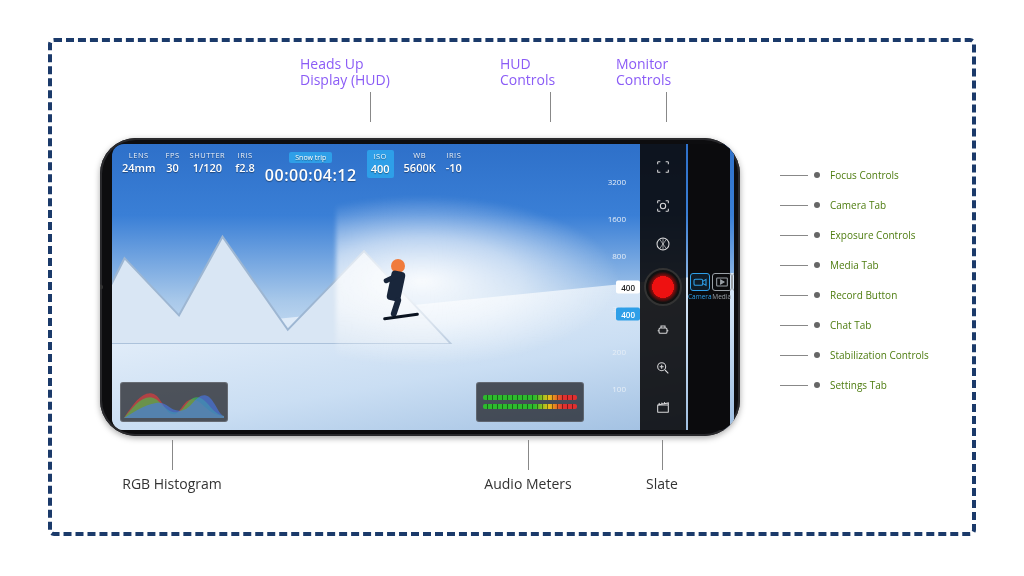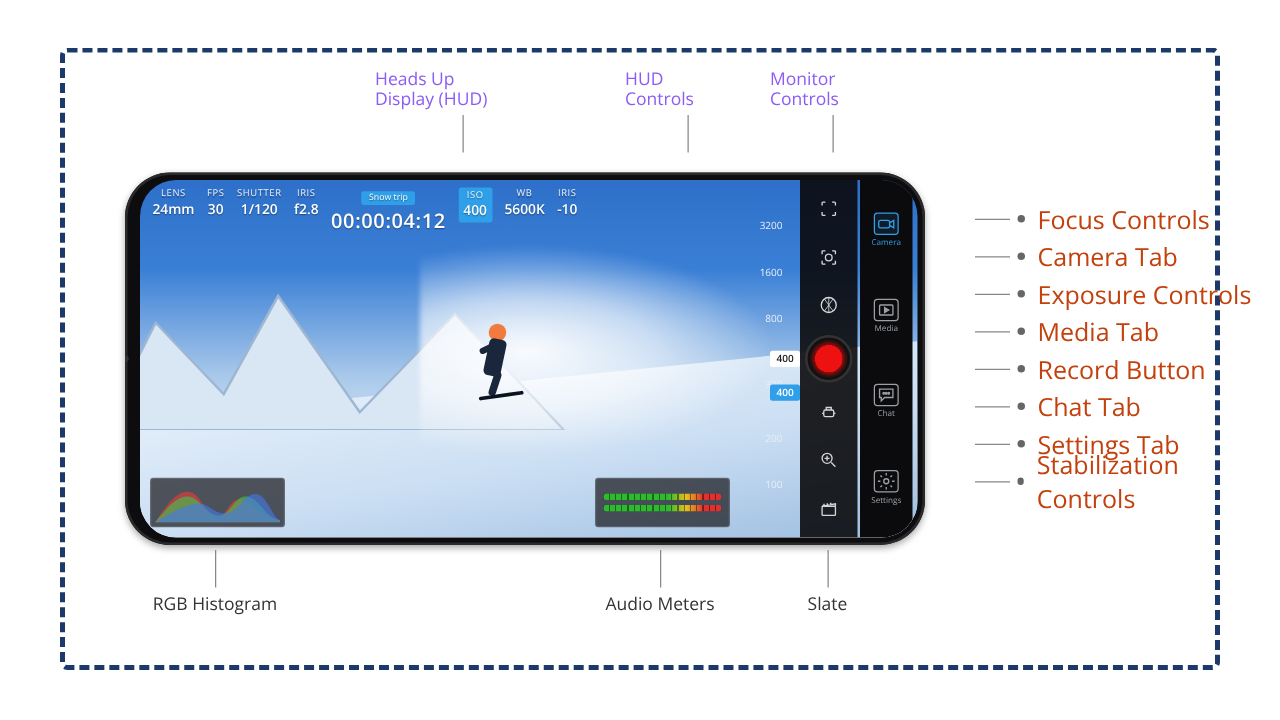--- a/index.html
+++ b/index.html
@@ -38,21 +38,21 @@
     box-shadow: 0 2px 6px rgba(0,0,0,.35), inset 0 0 0 2px #2a2a2d;
     overflow: hidden;
   }
   .phone::before { 
     content:""; position:absolute; left:-2px; top:50%; width:5px; height:5px;
     background:#333; border-radius:50%; transform:translateY(-50%);
   }
   .screen {
     position: absolute; inset: 6px 6px 6px 12px;
     background: linear-gradient(180deg,#2e70c9 0%, #3a7fd6 25%, #a9c9ea 55%, #e8f1fb 80%);
-    border-radius: 29px; overflow: hidden;
+    border-radius: 12px; overflow: hidden;
   }
   
   .mountains {
     position:absolute; bottom:30%; left:-5%; width:70%; height:50%;
   }
   .mountains svg { width:100%; height:100%; }
   .snow-slope {
     position:absolute; bottom:0; left:0; right:0; height:55%;
     background: linear-gradient(170deg,#f2f7fd 0%, #cadef3 60%, #9dbde0 100%);
     clip-path: polygon(0 40%, 100% 0, 100% 100%, 0 100%);
@@ -119,21 +119,21 @@
   .ctrl-col .rec{
     width:38px;height:38px;border-radius:50%;
     background:radial-gradient(circle,#e11 45%, #8a0c0c 46%, #111 64%);
     border:2px solid #333;
   }
 
   
   .tab-col{
     position:absolute; right:4px; top:0; bottom:0; width:42px;
     background:#0b0b0d;
-    display:flex;flex-direction:column;align-items:center;justify-content:space-around;padding:6px 0;
+    display:flex;flex-direction:row;align-items:center;justify-content:space-around;padding:6px 0;
   }
   .tab-col .tab{
     width:36px;display:flex;flex-direction:column;align-items:center;gap:1px;
     color:#9aa0a6;font-size:6.5px;
   }
   .tab-col .tab.active{color:#2e9fe8;}
   .tab-col .tab .ic{width:20px;height:18px;border:1.5px solid currentColor;border-radius:3px;display:flex;align-items:center;justify-content:center;font-size:10px;}
   .tab-col .tab.active .ic{background:rgba(46,159,232,.12);}
 
   
@@ -147,21 +147,21 @@
     position:absolute;right:150px;bottom:8px;width:108px;height:40px;
     background:rgba(20,20,24,.7);border:1px solid rgba(255,255,255,.15);border-radius:3px;
     padding:6px 6px;display:flex;flex-direction:column;gap:4px;justify-content:center;
   }
   .audio .bar{height:5px;background:linear-gradient(90deg,#2dbb2d 0%,#2dbb2d 55%,#e8c21a 70%,#e03030 85%);border-radius:2px;position:relative;}
   .audio .bar::after{content:"";position:absolute;inset:0;background:repeating-linear-gradient(90deg,transparent 0 4px, rgba(0,0,0,.45) 4px 5px);}
 
   
   .right-list{
     position:absolute; left:780px; top:160px;
-    font-size:20px; color:#c2410c;
+    font-size:10px; color:#4d7c0f;
   }
   .right-list .row{
     display:flex;align-items:center;height:30px;
   }
   .right-list .dot{width:6px;height:6px;border-radius:50%;background:#666;margin:0 10px 0 0;position:relative;}
   .right-list .lead{width:28px;height:1px;background:#888;margin-right:6px;}
 
   
   .ic svg, .ibtn svg{width:16px;height:16px;stroke:currentColor;fill:none;stroke-width:1.6;}
 </style>
@@ -370,27 +370,27 @@
       <span>Record Button</span>
     </div>
   <div class="row">
       <div class="lead"></div>
       <div class="dot"></div>
       <span>Chat Tab</span>
     </div>
   <div class="row">
       <div class="lead"></div>
       <div class="dot"></div>
+      <span>Stabilization Controls</span>
+    </div>
+  <div class="row">
+      <div class="lead"></div>
+      <div class="dot"></div>
       <span>Settings Tab</span>
     </div>
-  <div class="row">
-      <div class="lead"></div>
-      <div class="dot"></div>
-      <span>Stabilization Controls</span>
-    </div>
 </div>
 
 <div class="bottom-callout" style="left:112px;top:440px;width:120px">
   <div class="tick"></div>
   <span>RGB Histogram</span>
 </div>
 <div class="bottom-callout" style="left:468px;top:440px;width:120px">
   <div class="tick"></div>
   <span>Audio Meters</span>
 </div>

